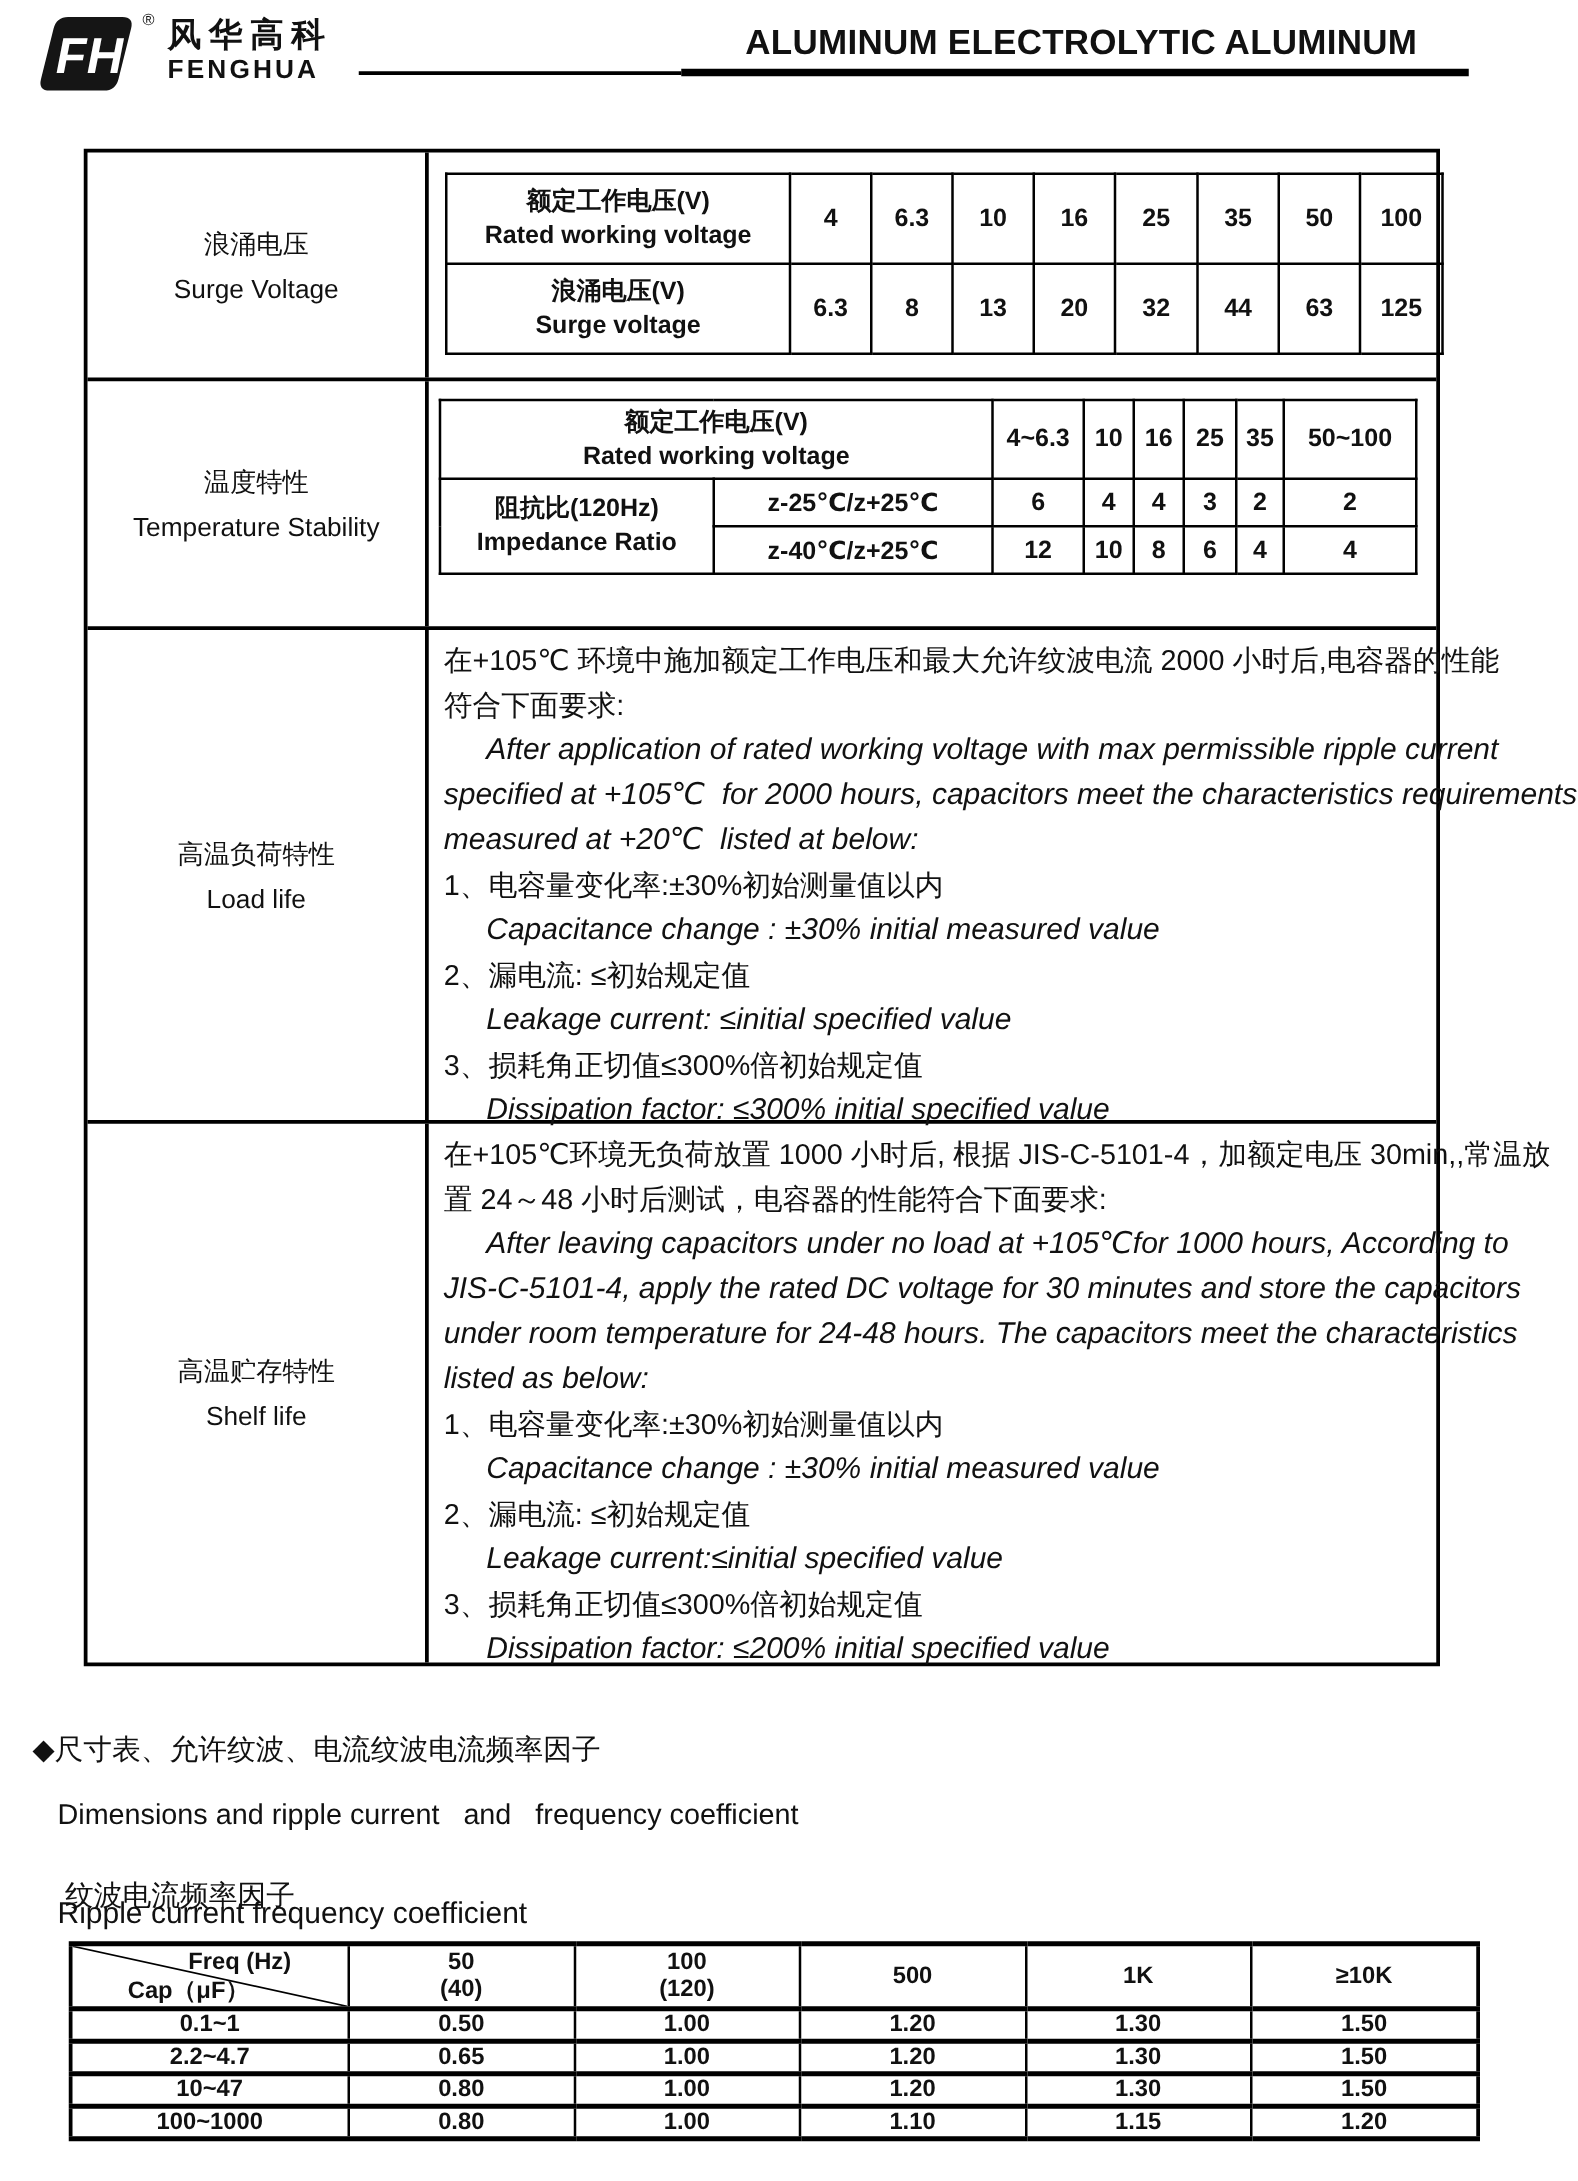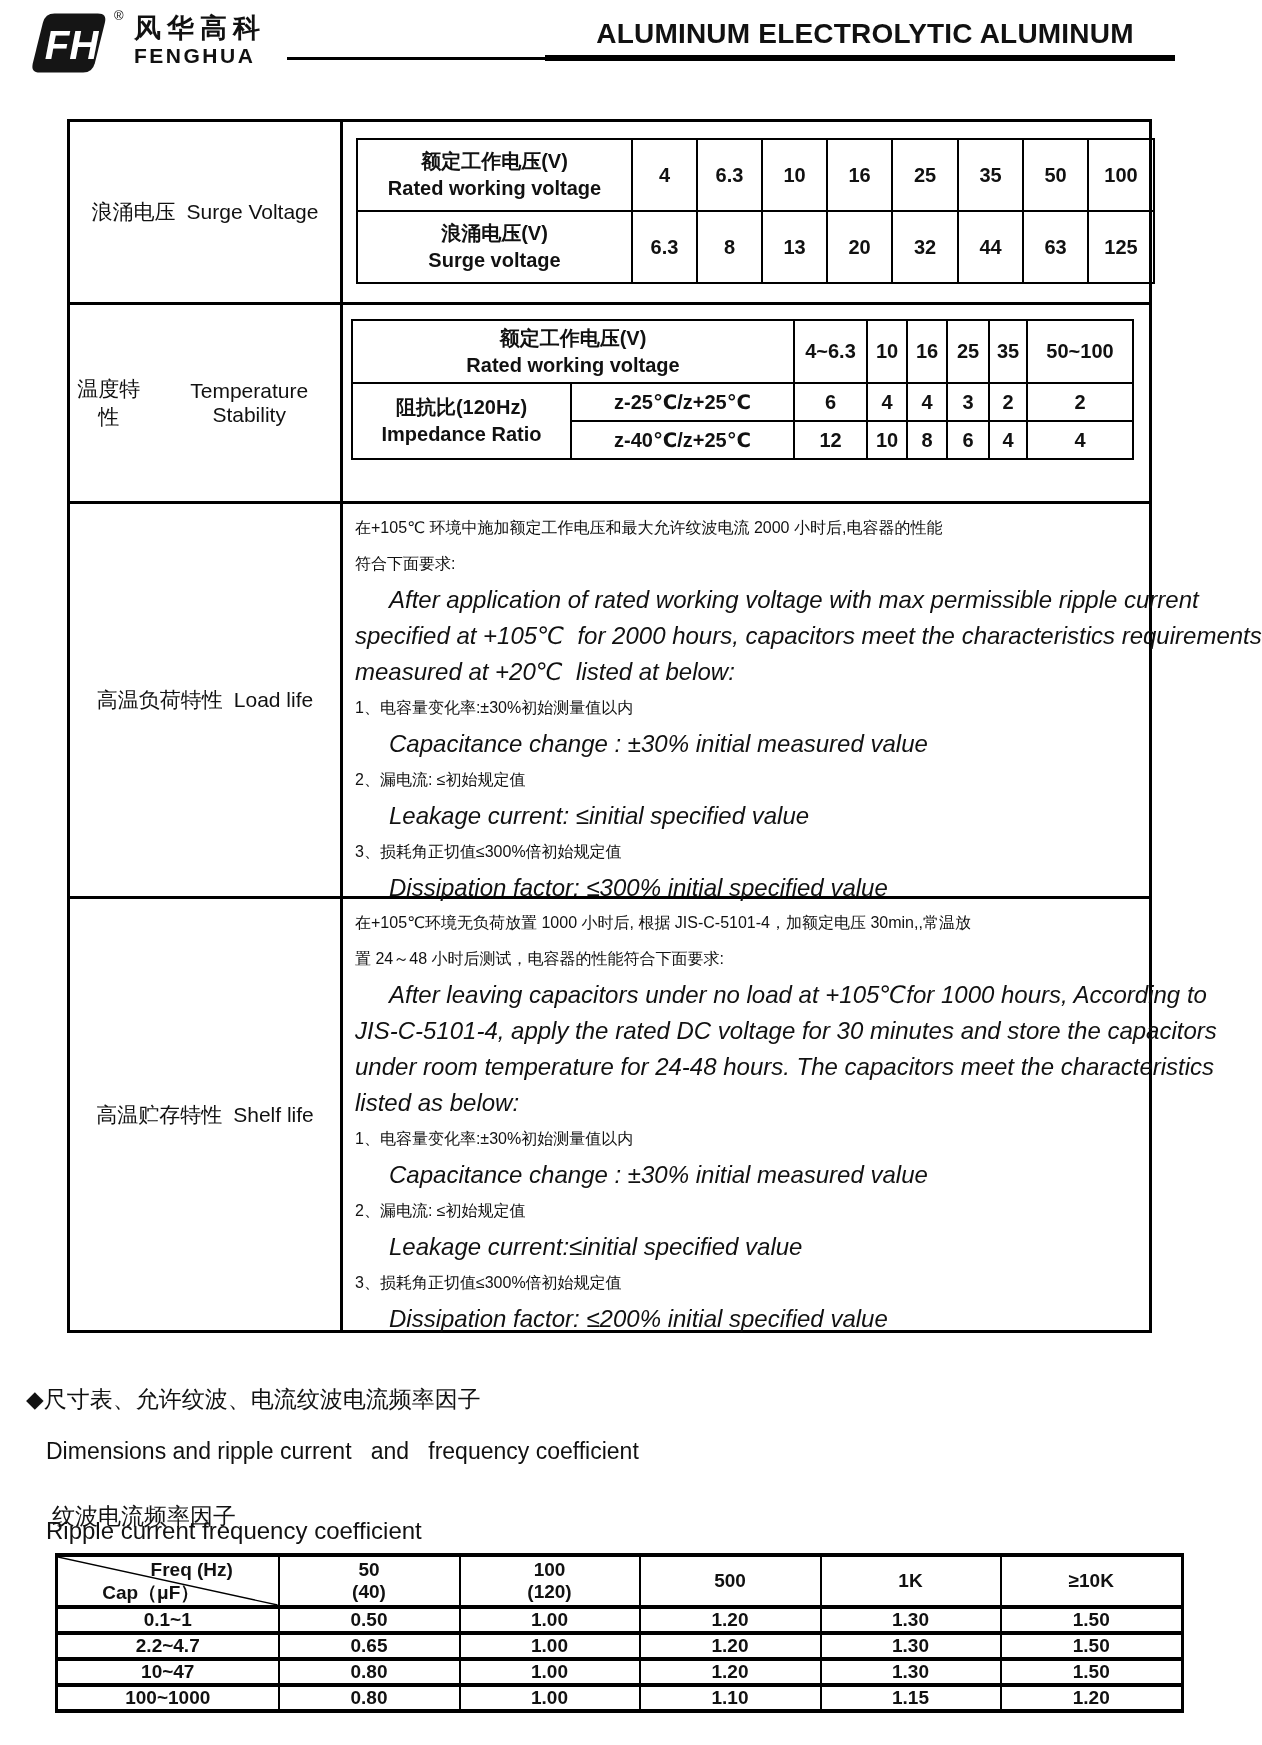--- a/index.html
+++ b/index.html
@@ -15,39 +15,39 @@
              font-size:28px;font-weight:bold;letter-spacing:.2px;white-space:pre;}
   .ul1{position:absolute;left:287px;top:57px;width:258px;height:3px;background:#000;}
   .ul2{position:absolute;left:545px;top:55px;width:630px;height:6px;background:#000;}
 
   
   .spec{position:absolute;left:67px;top:119px;width:1085px;height:1214px;border:3px solid #000;box-sizing:border-box;
         display:flex;flex-direction:column;}
   .spec-row{display:flex;box-sizing:border-box;}
   .spec-row + .spec-row{border-top:3px solid #000;}
   .r1{height:181px;} .r2{height:200px;} .r3{height:397px;} .r4{height:436px;}
-  .lab-cell{width:270px;flex:none;border-right:3px solid #000;display:flex;flex-direction:row;
+  .lab-cell{width:270px;flex:none;border-right:3px solid #000;display:flex;flex-direction:column;
             justify-content:center;align-items:center;gap:11px;font-size:21px;text-align:center;}
   .cell-body{flex:1;position:relative;}
 
   
   table{border-collapse:collapse;table-layout:fixed;font-weight:bold;}
   .t td{border:2px solid #000;padding:0;text-align:center;vertical-align:middle;font-size:20px;}
   .surge-t{position:absolute;left:13px;top:16px;width:797px;}
   .surge-t td{height:70px;}
   .surge-t .lab div{line-height:27px;}
   .temp-t{position:absolute;left:8px;top:14px;width:781px;}
   .temp-t .hd td{height:61px;}
   .temp-t .bd td{height:36px;}
   .temp-t .lab div{line-height:27px;}
   .cond{font-size:19px;margin-top:12px;}
 
   
   .lines{position:absolute;left:12px;top:6px;right:6px;}
-  .ln{height:36px;line-height:36px;white-space:pre;font-size:16px;}
+  .ln{height:36px;line-height:36px;white-space:pre;font-size:23px;}
   .ln.en{font-size:24px;font-style:italic;}
   .ln.ind{padding-left:34px;}
 
   
   .abs{position:absolute;white-space:pre;}
   .hcn{left:26px;top:1384px;font-size:23px;}
   .hen{left:46px;top:1438px;font-size:23px;}
   .scn{left:52px;top:1501px;font-size:23px;text-align:right;}
   .sen{left:46px;top:1517px;font-size:24px;}
 

